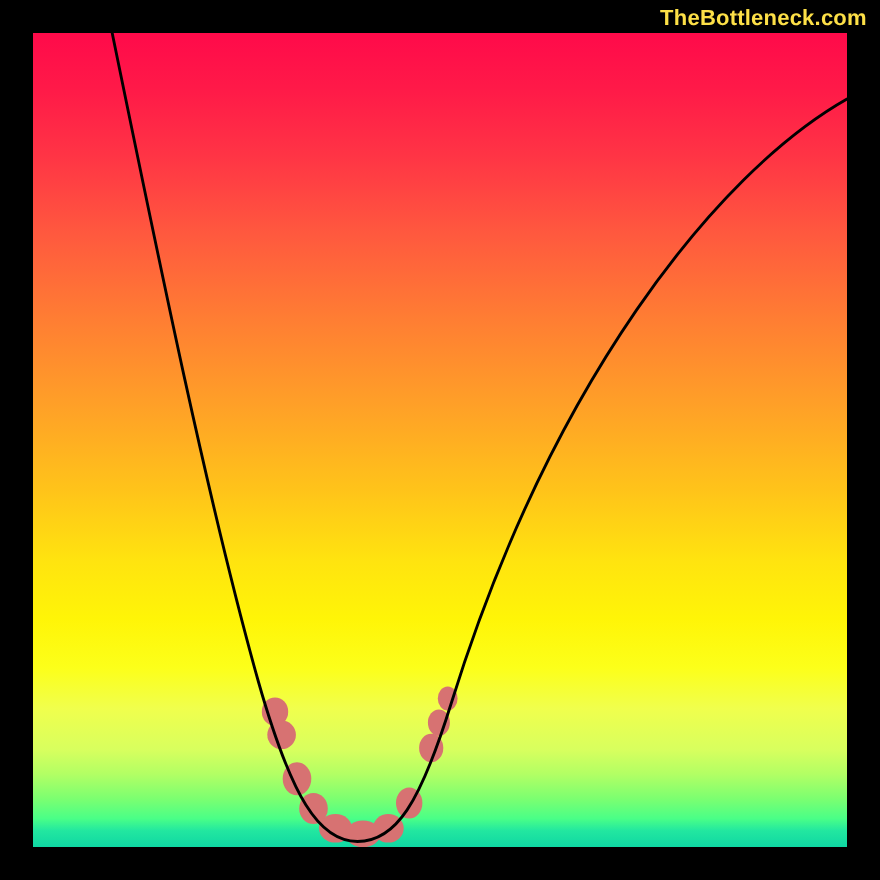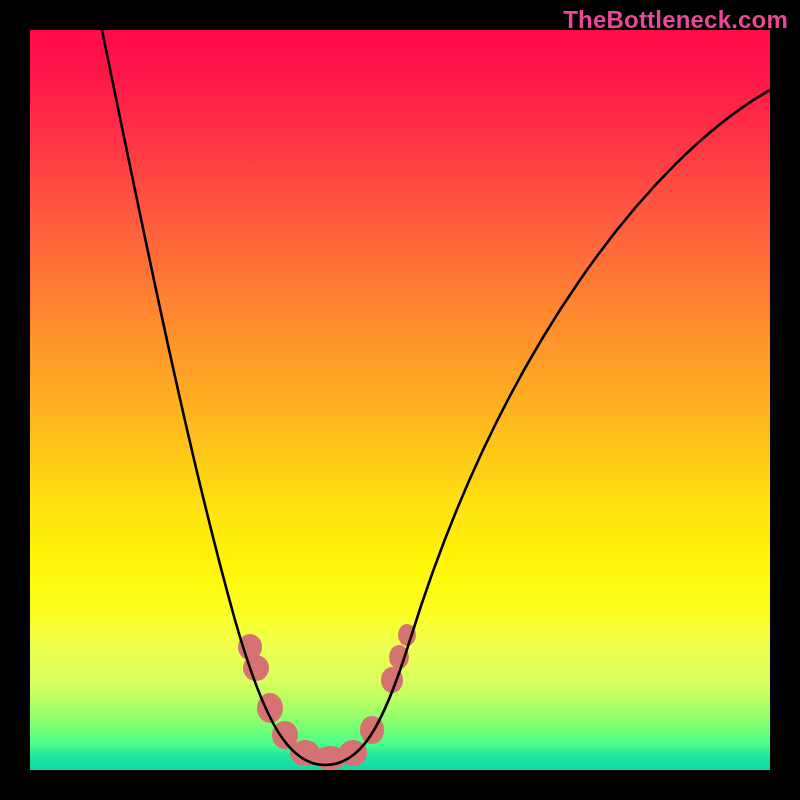--- a/index.html
+++ b/index.html
@@ -35,22 +35,22 @@
       #7dff70 94%,
       #4aff87 96.5%,
       #22e7a0 98%,
       #0fd7a3 100%
     );
   }
   .watermark {
     position: absolute;
     top: 6px;
     right: 12px;
-    color: #ec4899;
-    font-size: 24px;
+    color: #fde047;
+    font-size: 20px;
     font-weight: 600;
     letter-spacing: 0.2px;
     user-select: none;
   }
   svg.curve {
     position: absolute;
     left: 0;
     top: 0;
     width: 740px;
     height: 740px;

